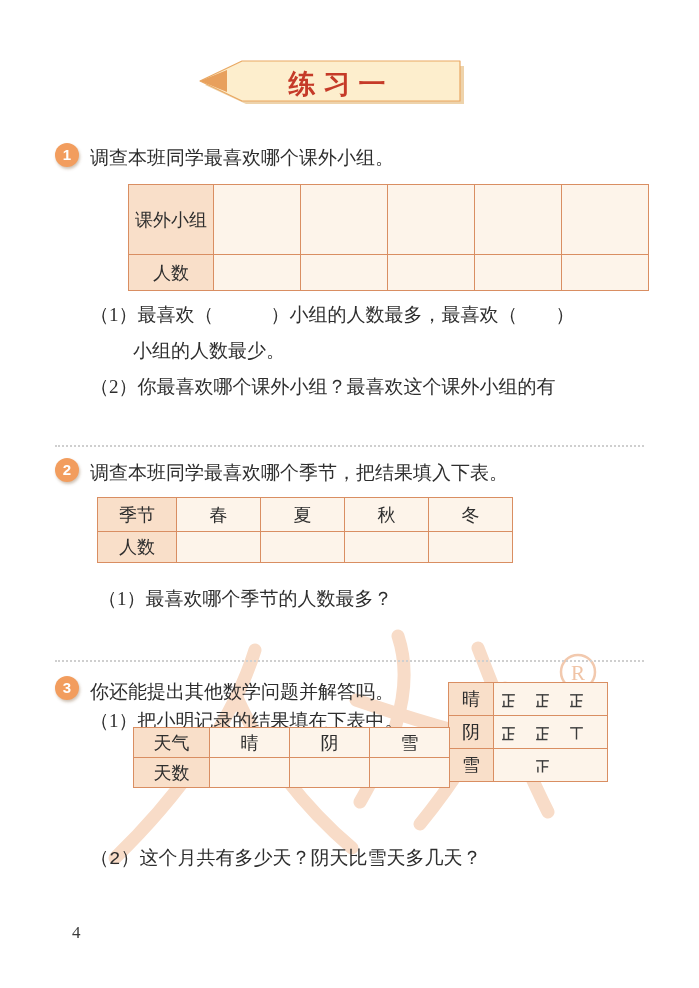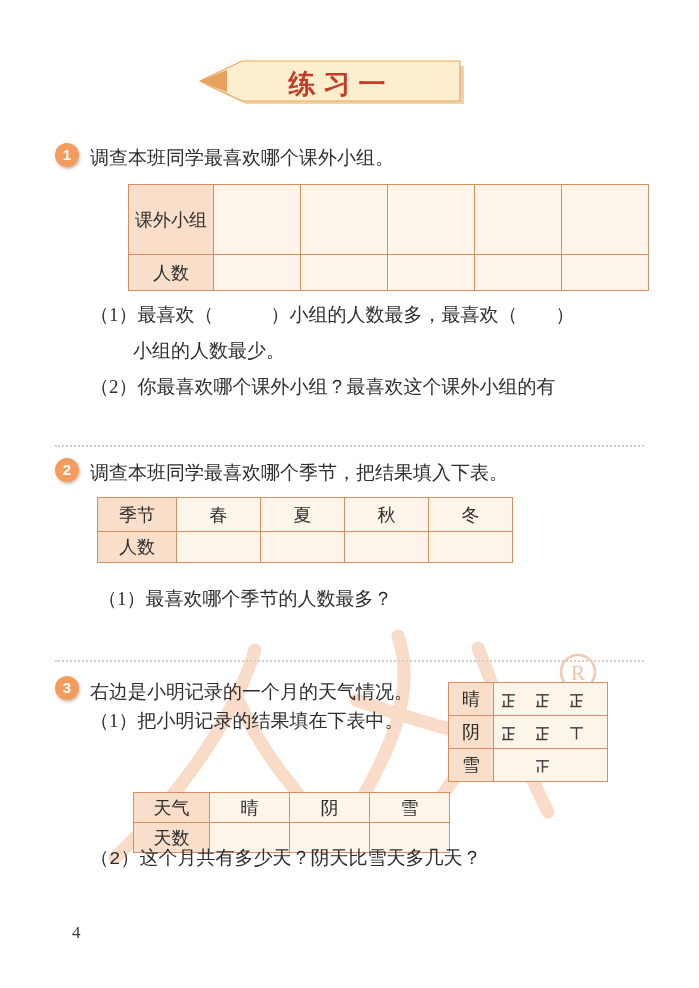--- a/index.html
+++ b/index.html
@@ -36,21 +36,21 @@
   }
   table.tbl th{background:#f9dfc9;}
   table.tbl td{background:#fdf4ea;}
   .t1{left:93px;top:184px;margin-left:35px;}
   .t1 tr:first-child th,.t1 tr:first-child td{height:69px;}
   .t1 tr:last-child th,.t1 tr:last-child td{height:35px;}
   .t1 th{line-height:26px;}
   .t2{left:97px;top:497px;font-family:Liberation Serif, serif;}
   .t2 tr:first-child th,.t2 tr:first-child td{height:33px;}
   .t2 tr:last-child th,.t2 tr:last-child td{height:30px;}
-  .t3{left:133px;top:792px;padding-left:37px;}
+  .t3{left:133px;top:727px;padding-left:37px;}
   .t3 tr th,.t3 tr td{height:29px;}
 
   
   .tally{left:448px;top:682px;}
   .tally th{width:44px;height:32px;}
   .tally td{width:113px;height:32px;text-align:left;padding-left:10px;}
   .tally td svg{vertical-align:middle;margin-right:17px;}
 
   
   .qline{position:absolute;font-size:19px;line-height:26px;white-space:nowrap;}
@@ -141,21 +141,21 @@
         <td></td>
       </tr>
     </tbody>
       </table>
 
     <div class="qline" style="left:98px;top:586px;">（1）最喜欢哪个季节的人数最多？</div>
 
     <div class="divider" style="top:660px;"></div>
 
     <div class="bullet" style="left:55px;top:676px;">3</div>
-    <div class="stmt" style="left:90px;top:679px;">右边是小明记录的一个月的天气情况。</div>
+    <div class="stmt" style="left:90px;top:679px;">你还能提出其他数学问题并解答吗。</div>
     <div class="qline" style="left:90px;top:708px;">（1）把小明记录的结果填在下表中。</div>
 
     <table class="tbl tally">
       <tbody>
           <tr>
         <th>晴</th>
         <td><svg width="17" height="17" viewBox="0 0 24 24">
                 <path d="M3,4 H21" stroke="#3b3b3b" stroke-width="2" fill="none"></path>
                 <path d="M12,4 V20.5" stroke="#3b3b3b" stroke-width="2" fill="none"></path>
                 <path d="M12,12.5 H20" stroke="#3b3b3b" stroke-width="2" fill="none"></path>

